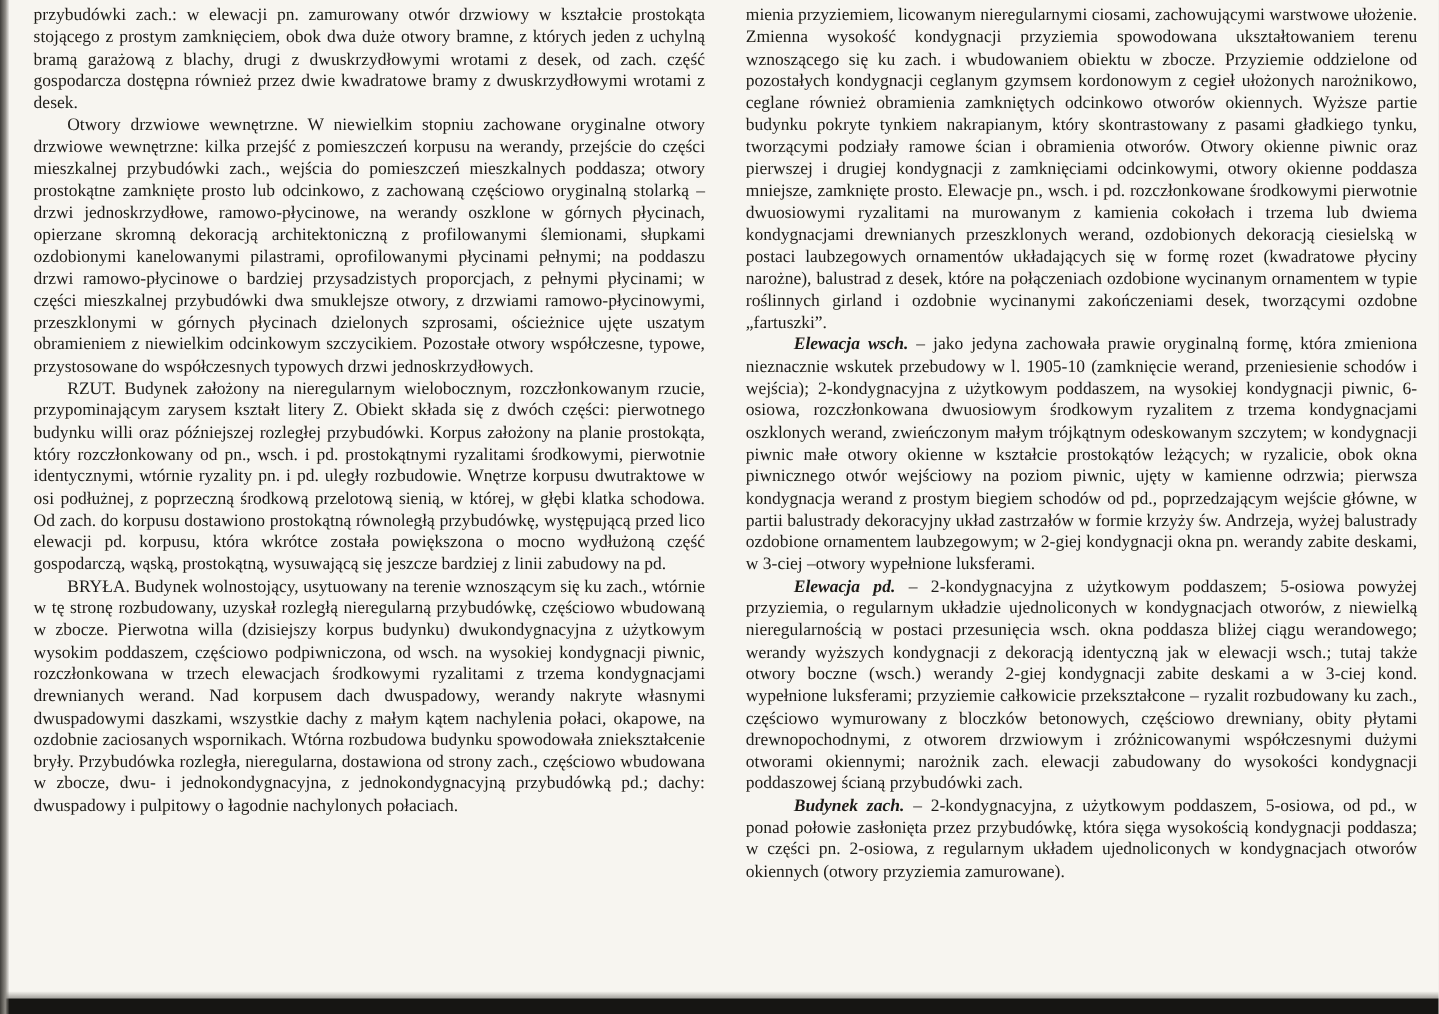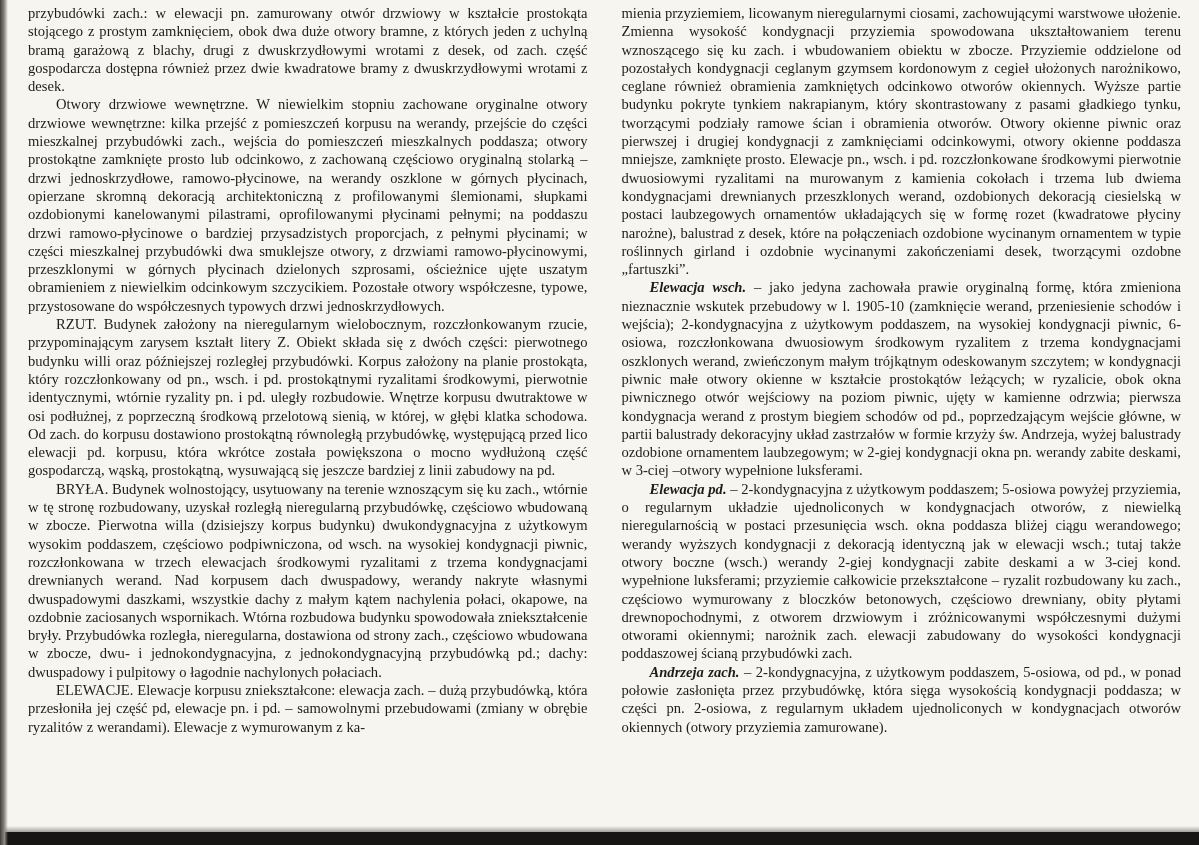--- a/index.html
+++ b/index.html
@@ -31,21 +31,21 @@
     hyphens: auto;
     -webkit-hyphens: auto;
   }
   .col p {
     margin: 0;
   }
   .col p.indent {
     text-indent: 28px;
   }
   .run-i  { }
-  .run-bi { font-style: italic; font-weight: bold; }
+  .run-bi { font-style: italic; font-weight: bold; margin-left: 12px; }
   .edge-left {
     position: absolute;
     left: 0;
     top: 0;
     width: 8px;
     height: 845px;
     background: linear-gradient(to right, #403e3a, #8d8a84 55%, rgba(141,138,132,0));
   }
   .edge-bottom {
     position: absolute;
@@ -67,25 +67,24 @@
 </head>
 <body>
 
 <div class="scan">
   <div class="page-columns">
     <div class="col">
         <p class=""><span>przybudówki zach.: w elewacji pn. zamurowany otwór drzwiowy w kształcie prostokąta stojącego z prostym zamknięciem, obok dwa duże otwory bramne, z których jeden z uchylną bramą garażową z blachy, drugi z dwuskrzydłowymi wrotami z desek, od zach. część gospodarcza dostępna również przez dwie kwadratowe bramy z dwuskrzydłowymi wrotami z desek.</span></p>
         <p class="indent"><span class="run-i">Otwory drzwiowe wewnętrzne.</span><span> W niewielkim stopniu zachowane oryginalne otwory drzwiowe wewnętrzne: kilka przejść z pomieszczeń korpusu na werandy, przejście do części mieszkalnej przybudówki zach., wejścia do pomieszczeń mieszkalnych poddasza; otwory prostokątne zamknięte prosto lub odcinkowo, z zachowaną częściowo oryginalną stolarką – drzwi jednoskrzydłowe, ramowo-płycinowe, na werandy oszklone w górnych płycinach, opierzane skromną dekoracją architektoniczną z profilowanymi ślemionami, słupkami ozdobionymi kanelowanymi pilastrami, oprofilowanymi płycinami pełnymi; na poddaszu drzwi ramowo-płycinowe o bardziej przysadzistych proporcjach, z pełnymi płycinami; w części mieszkalnej przybudówki dwa smuklejsze otwory, z drzwiami ramowo-płycinowymi, przeszklonymi w górnych płycinach dzielonych szprosami, ościeżnice ujęte uszatym obramieniem z niewielkim odcinkowym szczycikiem. Pozostałe otwory współczesne, typowe, przystosowane do współczesnych typowych drzwi jednoskrzydłowych.</span></p>
         <p class="indent"><span>RZUT. Budynek założony na nieregularnym wielobocznym, rozczłonkowanym rzucie, przypominającym zarysem kształt litery Z. Obiekt składa się z dwóch części: pierwotnego budynku willi oraz późniejszej rozległej przybudówki. Korpus założony na planie prostokąta, który rozczłonkowany od pn., wsch. i pd. prostokątnymi ryzalitami środkowymi, pierwotnie identycznymi, wtórnie ryzality pn. i pd. uległy rozbudowie. Wnętrze korpusu dwutraktowe w osi podłużnej, z poprzeczną środkową przelotową sienią, w której, w głębi klatka schodowa. Od zach. do korpusu dostawiono prostokątną równoległą przybudówkę, występującą przed lico elewacji pd. korpusu, która wkrótce została powiększona o mocno wydłużoną część gospodarczą, wąską, prostokątną, wysuwającą się jeszcze bardziej z linii zabudowy na pd.</span></p>
         <p class="indent"><span>BRYŁA. Budynek wolnostojący, usytuowany na terenie wznoszącym się ku zach., wtórnie w tę stronę rozbudowany, uzyskał rozległą nieregularną przybudówkę, częściowo wbudowaną w zbocze. Pierwotna willa (dzisiejszy korpus budynku) dwukondygnacyjna z użytkowym wysokim poddaszem, częściowo podpiwniczona, od wsch. na wysokiej kondygnacji piwnic, rozczłonkowana w trzech elewacjach środkowymi ryzalitami z trzema kondygnacjami drewnianych werand. Nad korpusem dach dwuspadowy, werandy nakryte własnymi dwuspadowymi daszkami, wszystkie dachy z małym kątem nachylenia połaci, okapowe, na ozdobnie zaciosanych wspornikach. Wtórna rozbudowa budynku spowodowała zniekształcenie bryły. Przybudówka rozległa, nieregularna, dostawiona od strony zach., częściowo wbudowana w zbocze, dwu- i jednokondygnacyjna, z jednokondygnacyjną przybudówką pd.; dachy: dwuspadowy i pulpitowy o łagodnie nachylonych połaciach.</span></p>
-        <p class="indent"><span>ELEWACJE. Elewacje korpusu zniekształcone: elewacja zach. – dużą przybudówką, która przesłoniła jej część pd, elewacje pn. i pd. – samowolnymi przebudowami (zmiany w obrębie ryzalitów z werandami). Elewacje z wymurowanym z ka-</span></p>
       </div>
     <div class="col">
         <p class=""><span>mienia przyziemiem, licowanym nieregularnymi ciosami, zachowującymi warstwowe ułożenie. Zmienna wysokość kondygnacji przyziemia spowodowana ukształtowaniem terenu wznoszącego się ku zach. i wbudowaniem obiektu w zbocze. Przyziemie oddzielone od pozostałych kondygnacji ceglanym gzymsem kordonowym z cegieł ułożonych narożnikowo, ceglane również obramienia zamkniętych odcinkowo otworów okiennych. Wyższe partie budynku pokryte tynkiem nakrapianym, który skontrastowany z pasami gładkiego tynku, tworzącymi podziały ramowe ścian i obramienia otworów. Otwory okienne piwnic oraz pierwszej i drugiej kondygnacji z zamknięciami odcinkowymi, otwory okienne poddasza mniejsze, zamknięte prosto. Elewacje pn., wsch. i pd. rozczłonkowane środkowymi pierwotnie dwuosiowymi ryzalitami na murowanym z kamienia cokołach i trzema lub dwiema kondygnacjami drewnianych przeszklonych werand, ozdobionych dekoracją ciesielską w postaci laubzegowych ornamentów układających się w formę rozet (kwadratowe płyciny narożne), balustrad z desek, które na połączeniach ozdobione wycinanym ornamentem w typie roślinnych girland i ozdobnie wycinanymi zakończeniami desek, tworzącymi ozdobne „fartuszki”.</span></p>
         <p class="indent"><span class="run-bi">Elewacja wsch.</span><span> – jako jedyna zachowała prawie oryginalną formę, która zmieniona nieznacznie wskutek przebudowy w l. 1905-10 (zamknięcie werand, przeniesienie schodów i wejścia); 2-kondygnacyjna z użytkowym poddaszem, na wysokiej kondygnacji piwnic, 6-osiowa, rozczłonkowana dwuosiowym środkowym ryzalitem z trzema kondygnacjami oszklonych werand, zwieńczonym małym trójkątnym odeskowanym szczytem; w kondygnacji piwnic małe otwory okienne w kształcie prostokątów leżących; w ryzalicie, obok okna piwnicznego otwór wejściowy na poziom piwnic, ujęty w kamienne odrzwia; pierwsza kondygnacja werand z prostym biegiem schodów od pd., poprzedzającym wejście główne, w partii balustrady dekoracyjny układ zastrzałów w formie krzyży św. Andrzeja, wyżej balustrady ozdobione ornamentem laubzegowym; w 2-giej kondygnacji okna pn. werandy zabite deskami, w 3-ciej –otwory wypełnione luksferami.</span></p>
         <p class="indent"><span class="run-bi">Elewacja pd.</span><span> – 2-kondygnacyjna z użytkowym poddaszem; 5-osiowa powyżej przyziemia, o regularnym układzie ujednoliconych w kondygnacjach otworów, z niewielką nieregularnością w postaci przesunięcia wsch. okna poddasza bliżej ciągu werandowego; werandy wyższych kondygnacji z dekoracją identyczną jak w elewacji wsch.; tutaj także otwory boczne (wsch.) werandy 2-giej kondygnacji zabite deskami a w 3-ciej kond. wypełnione luksferami; przyziemie całkowicie przekształcone – ryzalit rozbudowany ku zach., częściowo wymurowany z bloczków betonowych, częściowo drewniany, obity płytami drewnopochodnymi, z otworem drzwiowym i zróżnicowanymi współczesnymi dużymi otworami okiennymi; narożnik zach. elewacji zabudowany do wysokości kondygnacji poddaszowej ścianą przybudówki zach.</span></p>
-        <p class="indent"><span class="run-bi">Andrzeja zach.</span><span> – 2-kondygnacyjna, z użytkowym poddaszem, 5-osiowa, od pd., w ponad połowie zasłonięta przez przybudówkę, która sięga wysokością kondygnacji poddasza; w części pn. 2-osiowa, z regularnym układem ujednoliconych w kondygnacjach otworów okiennych (otwory przyziemia zamurowane).</span></p>
+        <p class="indent"><span class="run-bi">Budynek zach.</span><span> – 2-kondygnacyjna, z użytkowym poddaszem, 5-osiowa, od pd., w ponad połowie zasłonięta przez przybudówkę, która sięga wysokością kondygnacji poddasza; w części pn. 2-osiowa, z regularnym układem ujednoliconych w kondygnacjach otworów okiennych (otwory przyziemia zamurowane).</span></p>
       </div>
   </div>
   <div class="edge-bottom-shadow"></div>
   <div class="edge-bottom"></div>
   <div class="edge-left"></div>
 </div>
 
 </body></html>

